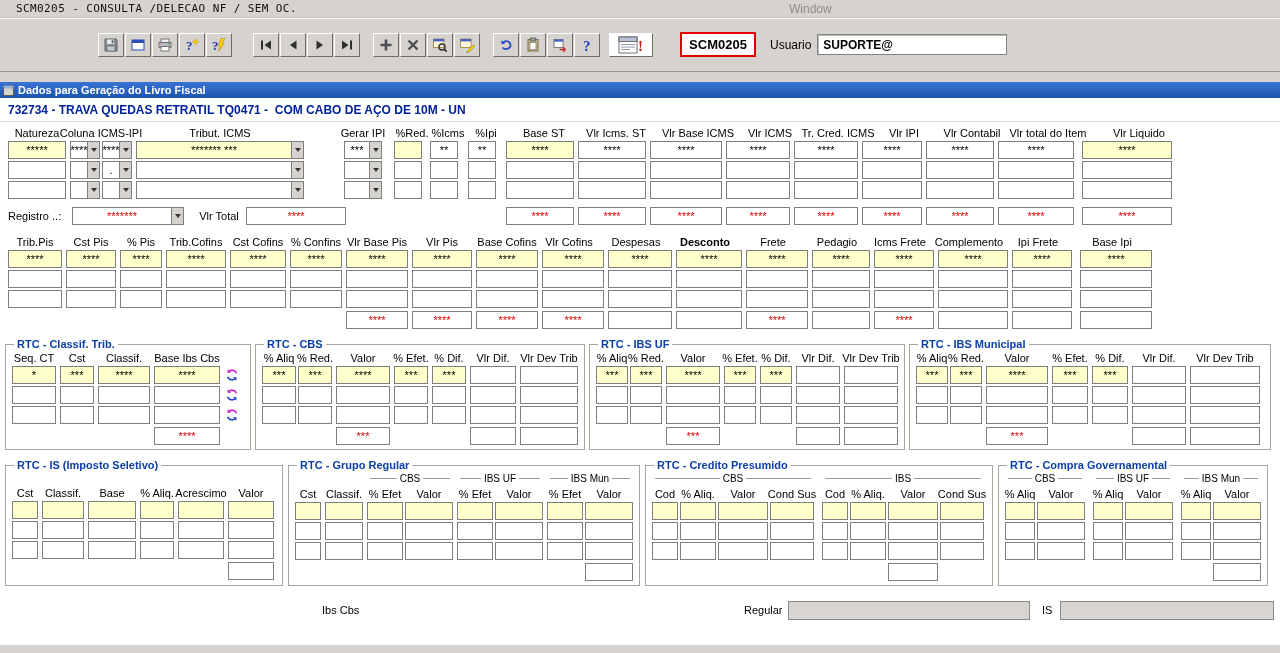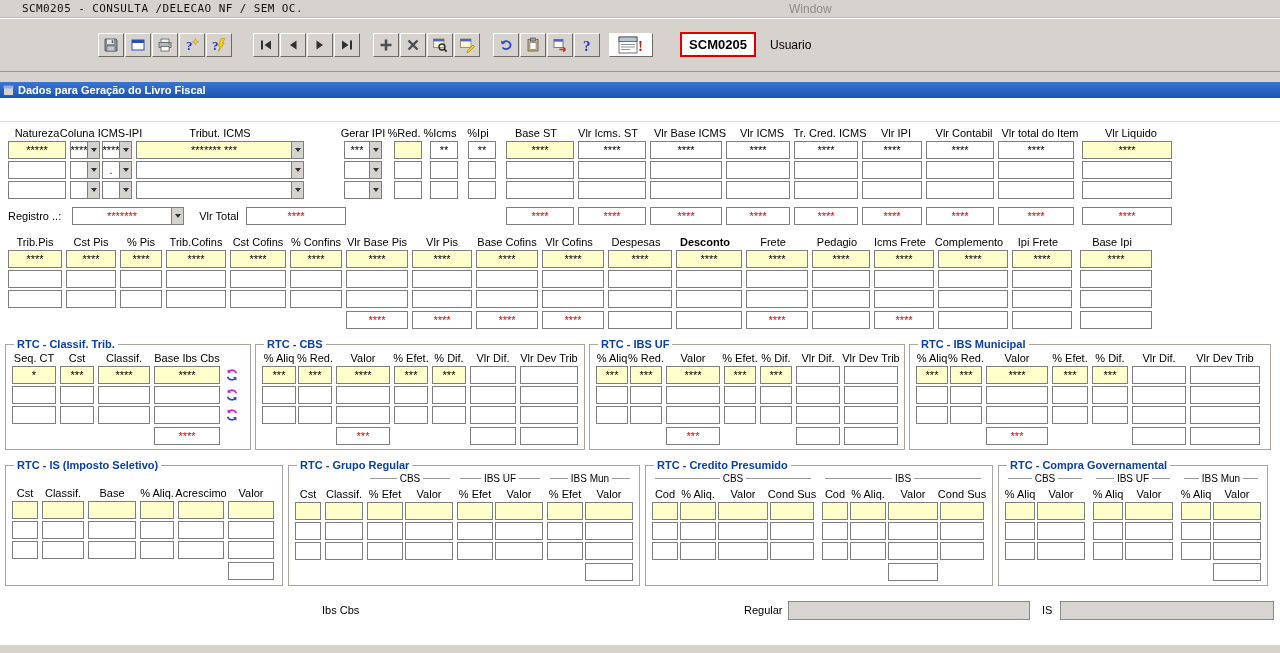--- a/index.html
+++ b/index.html
@@ -1,21 +1,21 @@
 <!DOCTYPE html>
 <html><head>
 <meta charset="utf-8">
 <style>
   *{box-sizing:border-box;margin:0;padding:0;}
   html,body{width:1280px;height:653px;}
   body{position:relative;background:#d6d3ce;font-family:"Liberation Sans",sans-serif;overflow:hidden;}
 
   
   .menubar{position:absolute;top:0;left:0;right:0;height:18px;background:#d6d3ce;border-bottom:1px solid #c0bcb6;}
-  .menu-title{position:absolute;left:22px;top:2px;font:11px "DejaVu Sans Mono",monospace;color:#111;letter-spacing:.4px;}
+  .menu-title{position:absolute;left:16px;top:2px;font:11px "DejaVu Sans Mono",monospace;color:#111;letter-spacing:.4px;}
   .menu-window{position:absolute;left:789px;top:2px;font-size:12px;color:#8d8d8d;}
 
   
   .toolbar{position:absolute;top:18px;left:0;right:0;height:54px;background:#d6d3ce;border-top:1px solid #fff;border-bottom:1px solid #9a968e;}
   .tb-row{position:absolute;top:13px;left:8px;right:8px;display:flex;align-items:center;}
   .tb-groups{display:flex;}
   .tb-group{display:flex;margin-left:20px;}
   .tb-group:nth-child(1){margin-left:90px;}
   .tb-group:nth-child(3),.tb-group:nth-child(4){margin-left:12px;}
   .tb-group:nth-child(5){margin-left:8px;}
@@ -248,43 +248,45 @@
                 <rect x="1" y="1" width="18" height="4.5" fill="#b8c4d8" stroke="#505050" stroke-width="0.8"></rect>
                 <path d="M3 8.5h14M3 11h14M3 13.5h9" stroke="#9098a0" stroke-width="1.2"></path>
                 <text x="20" y="15" font-size="15" font-weight="bold" fill="#d01818" font-family="Liberation Serif,serif">!</text>
               </svg>
             </span>
           </button>
         </div>
       </div>
     <div class="scm-box">SCM0205</div>
     <span class="usr-label">Usuario</span>
+    <div class="usr-input">SUPORTE@</div>
   </div>
 </div>
 
 <div class="bluebar">
   <span class="bb-icon">
       <svg width="11" height="11" viewBox="0 0 11 11">
         <rect x="0.5" y="0.5" width="10" height="10" fill="#d6d3ce" stroke="#5a5a5a"></rect>
         <rect x="0.5" y="0.5" width="10" height="3" fill="#8fb0e0"></rect>
       </svg>
     </span>
   <span>Dados para Geração do Livro Fiscal</span>
 </div>
 
 <div class="content">
+  <div class="item-title">732734 - TRAVA QUEDAS RETRATIL TQ0471 -  COM CABO DE AÇO DE 10M - UN</div>
   <div class="hr1"></div>
 
   <div id="grid-icms">
       <div class="frow hdr">
         <div class="cell l" style="width: 58px;">Natureza</div>
         <div class="cell l" style="width: 62px; margin-left: 4px;">Coluna ICMS-IPI</div>
         <div class="cell l" style="width: 168px; margin-left: 4px;">Tribut. ICMS</div>
         <div class="cell l" style="width: 38px; margin-left: 40px;">Gerar IPI</div>
-        <div class="cell l" style="width: 28px; margin-left: 8px;">%Red.</div>
+        <div class="cell l" style="width: 28px; margin-left: 16px;">%Red.</div>
         <div class="cell l" style="width: 28px; margin-left: 8px;">%Icms</div>
         <div class="cell l" style="width: 28px; margin-left: 10px;">%Ipi</div>
         <div class="cell l" style="width: 68px; margin-left: 10px;">Base ST</div>
         <div class="cell l" style="width: 68px; margin-left: 4px;">Vlr Icms. ST</div>
         <div class="cell l" style="width: 72px; margin-left: 12px;">Vlr Base ICMS</div>
         <div class="cell l" style="width: 64px; margin-left: 4px;">Vlr ICMS</div>
         <div class="cell l" style="width: 64px; margin-left: 4px;">Tr. Cred. ICMS</div>
         <div class="cell l" style="width: 60px; margin-left: 4px;">Vlr IPI</div>
         <div class="cell l" style="width: 68px; margin-left: 4px;">Vlr Contabil</div>
         <div class="cell l" style="width: 76px; margin-left: 4px;">Vlr total do Item</div>

